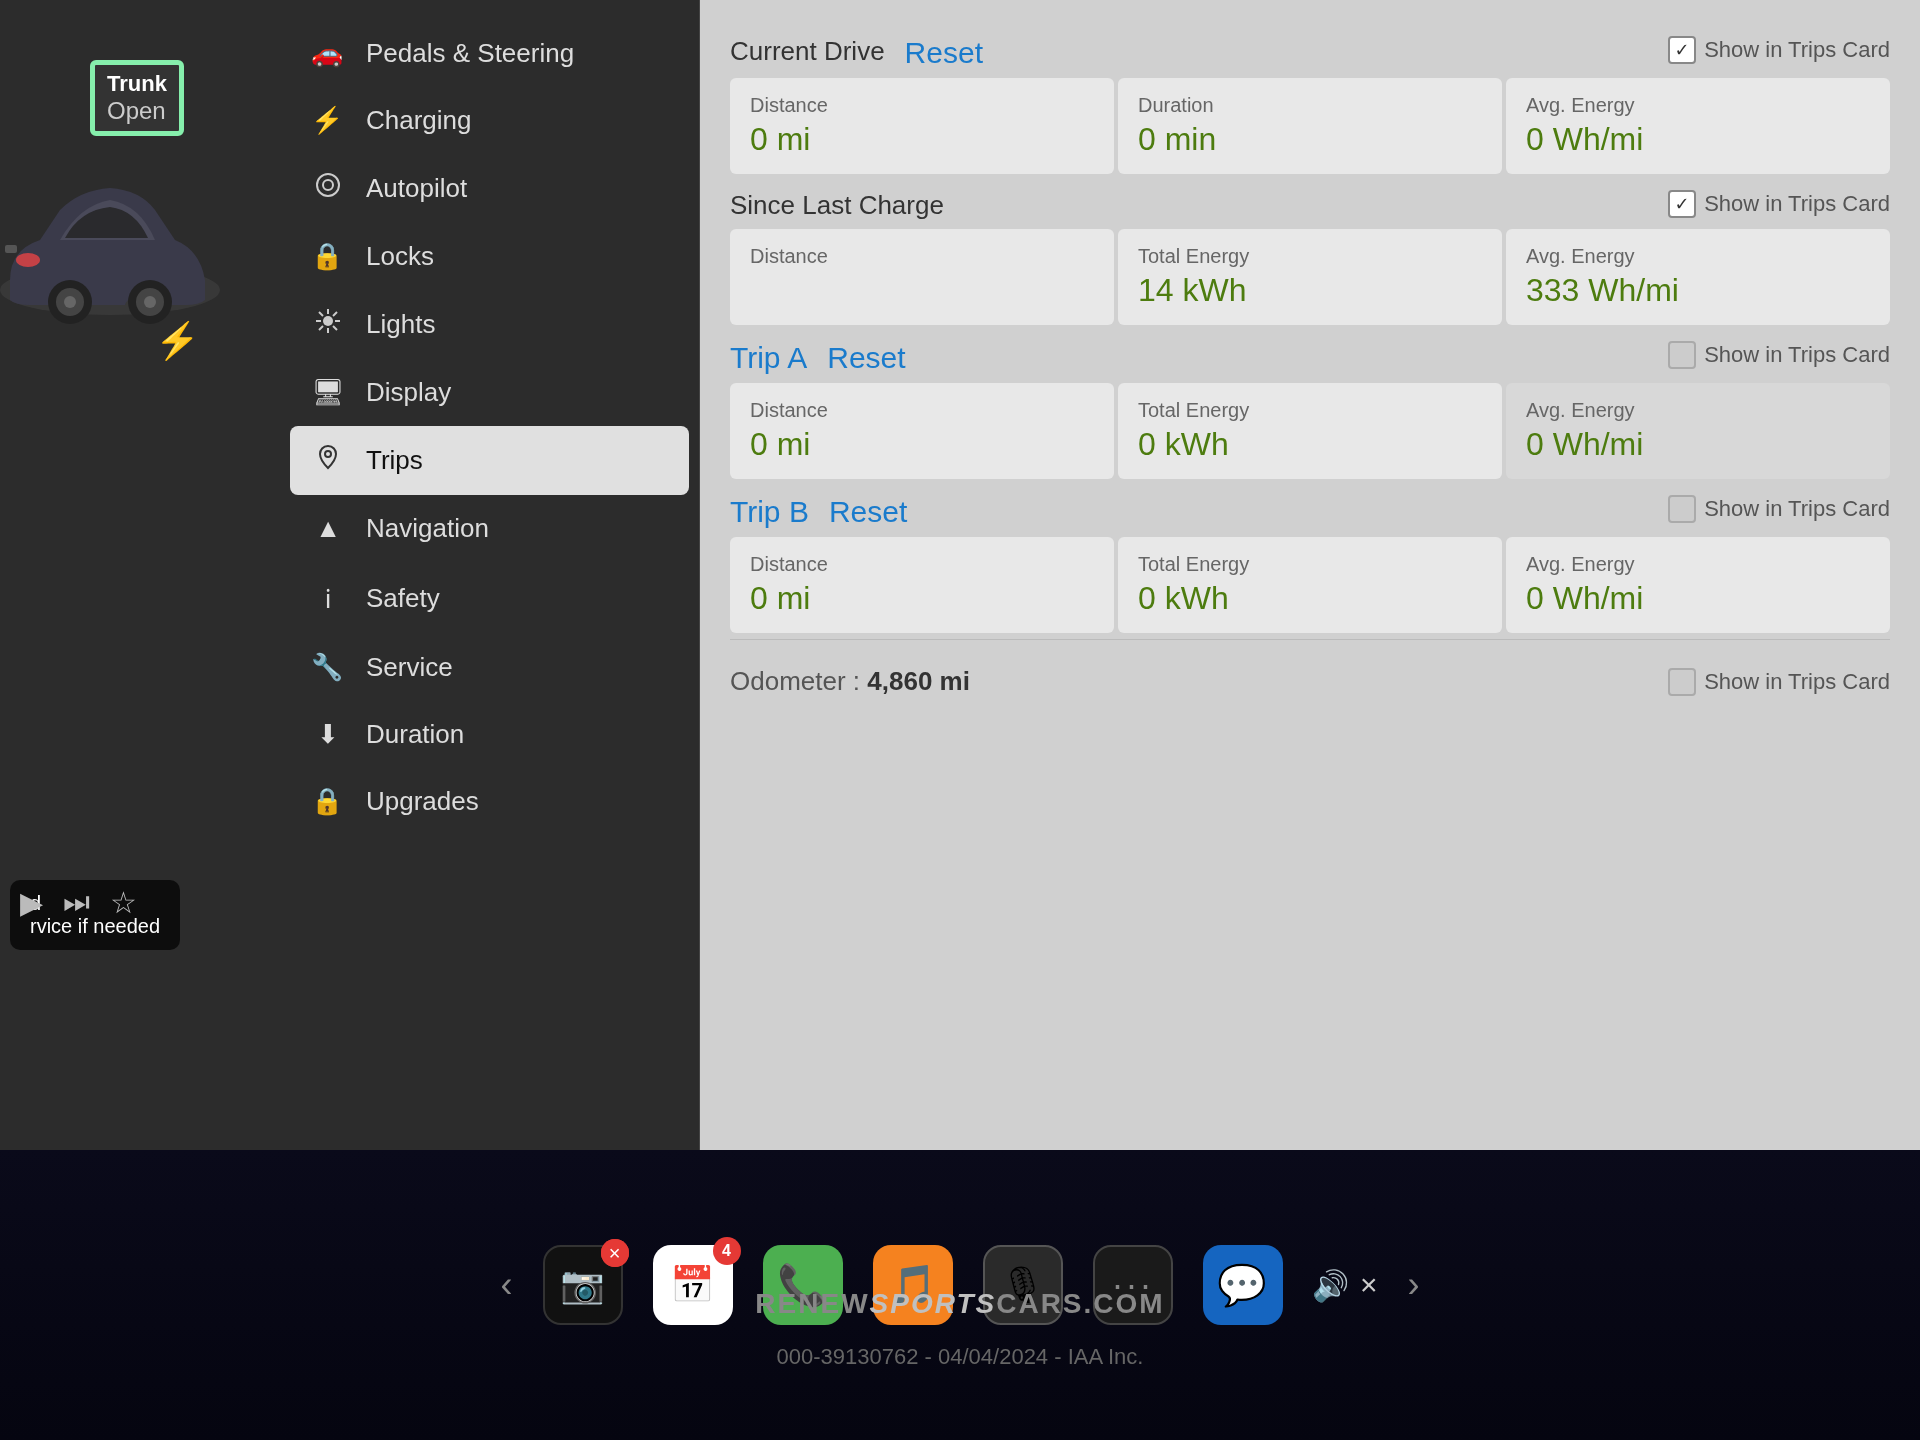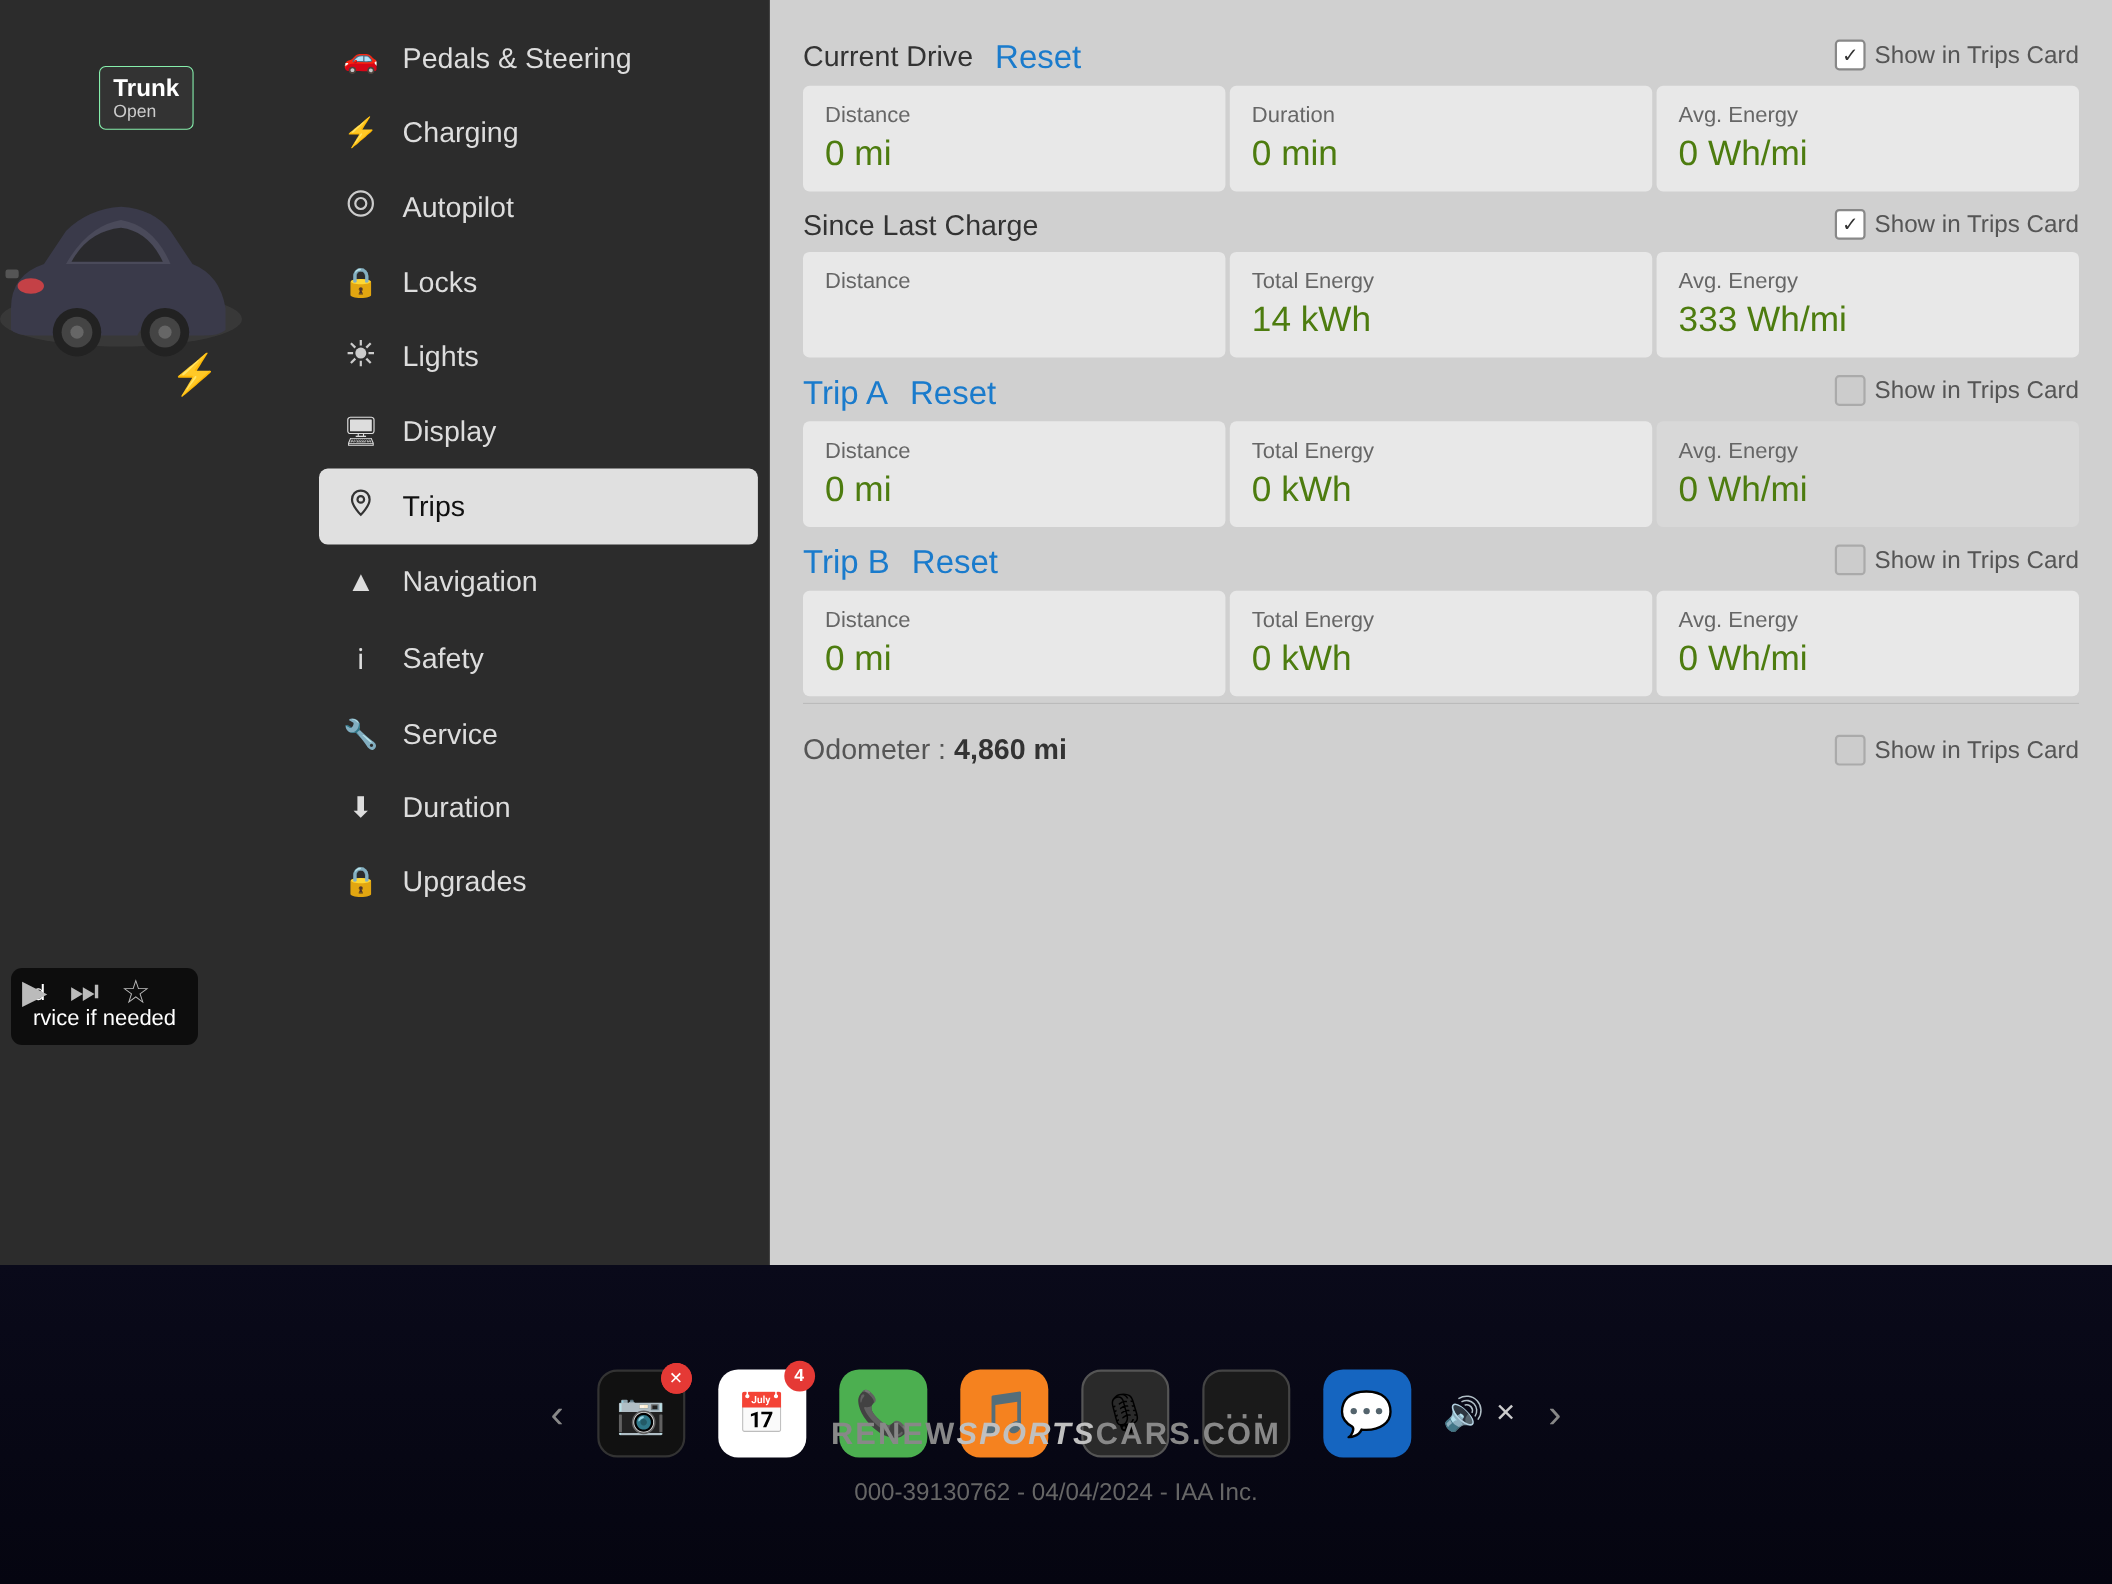--- a/index.html
+++ b/index.html
@@ -30,34 +30,34 @@
       background: #2c2c2c;
       position: relative;
       overflow: hidden;
     }
 
     .trunk-badge {
       position: absolute;
       top: 60px;
       left: 90px;
       background: #333;
-      border: 1px solid #86efac;
+      border: 5px solid #86efac;
       border-radius: 6px;
       padding: 6px 12px;
       color: #fff;
       font-size: 22px;
     }
 
     .trunk-label {
       font-weight: 600;
     }
 
     .trunk-status {
       color: #ccc;
-      font-size: 16px;
+      font-size: 24px;
     }
 
     
     .car-area {
       position: absolute;
       top: 120px;
       left: -20px;
       width: 280px;
       height: 400px;
     }

